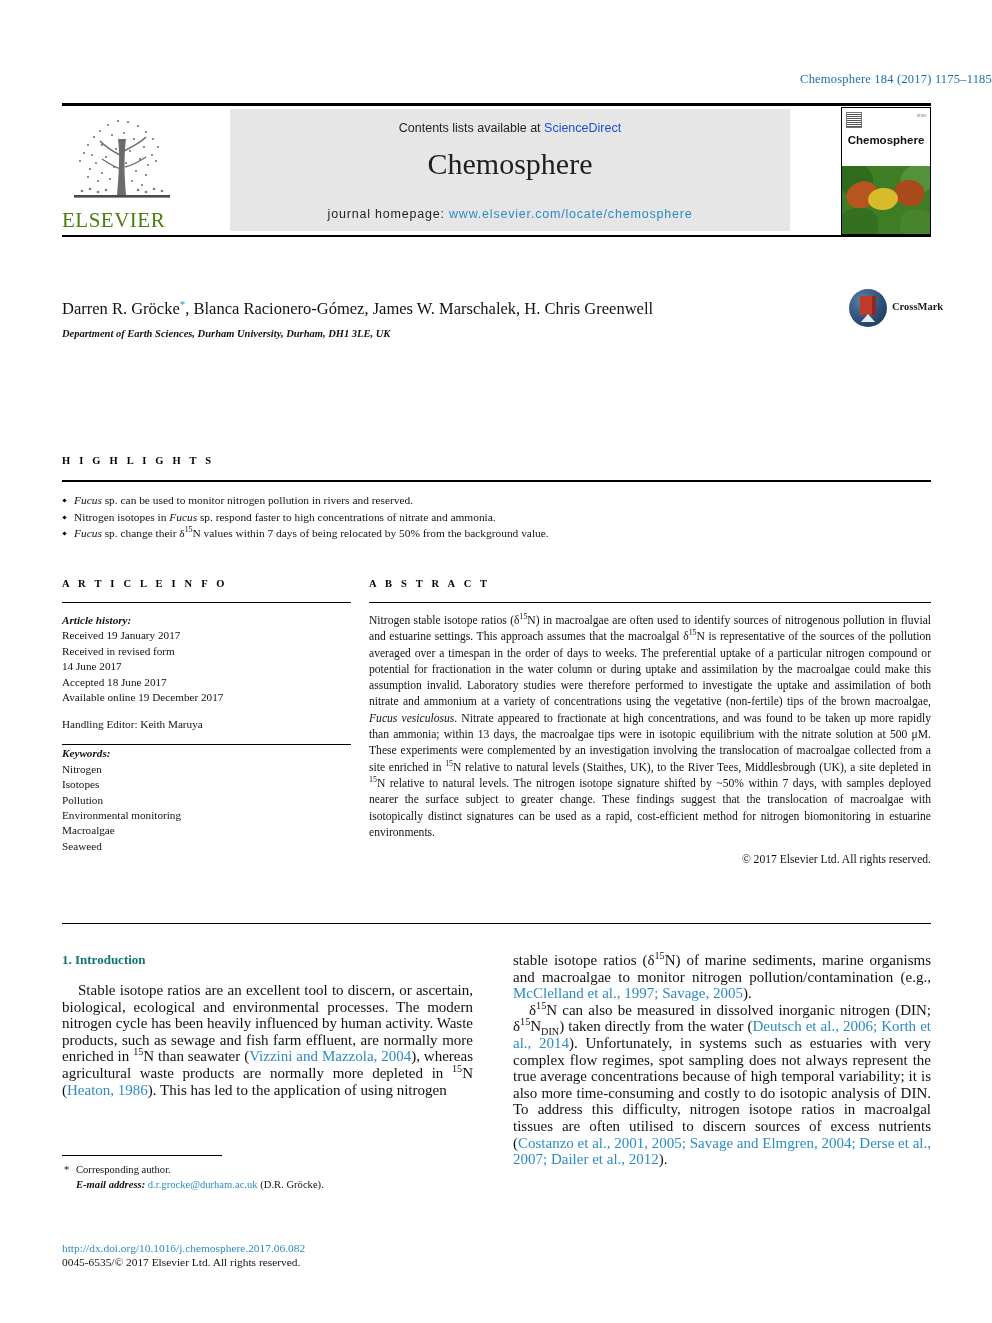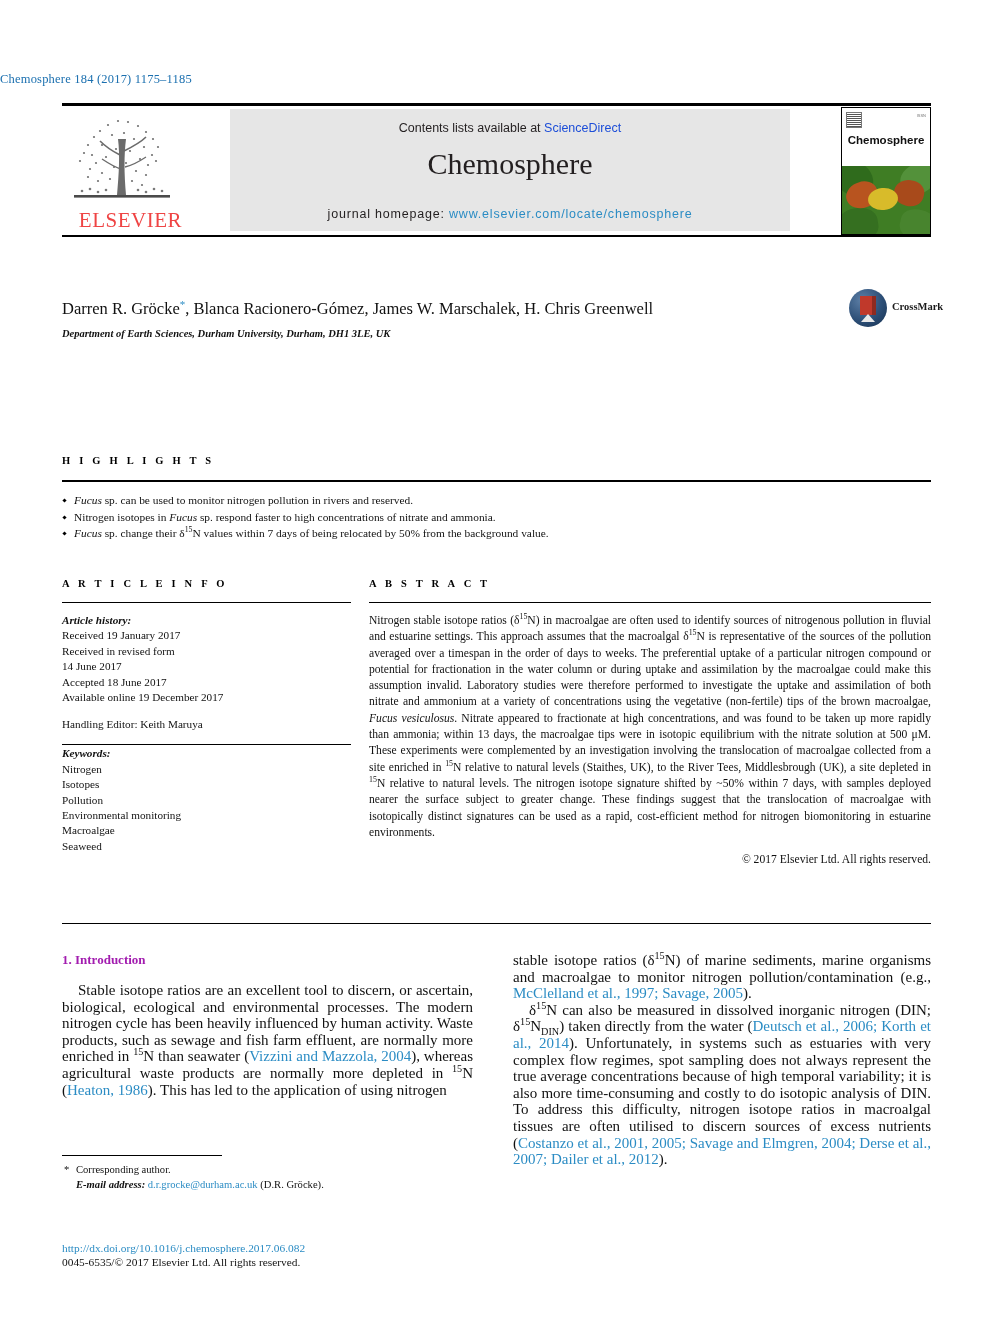--- a/index.html
+++ b/index.html
@@ -19,21 +19,21 @@
     position: absolute;
     left: 0; top: 0;
     width: 992px;
     height: 1323px;
   }
 
   
   .runhead {
     position: absolute;
     top: 72px; left: 0; width: 992px;
-    text-align: left;
+    text-align: right;
     font-family: "Liberation Serif", serif;
     font-size: 12.5px;
     color: #1a6faf;
     letter-spacing: .2px;
   }
 
   
   .masthead {
     position: absolute;
     left: 62px; top: 103px;
@@ -42,25 +42,25 @@
   .masthead .rule-top {
     position: absolute; left: 0; top: 0; width: 869px; height: 3px;
     background: #000;
   }
   .elsevier-logo {
     position: absolute; left: 0; top: 6px; width: 120px; height: 124px;
   }
   .tree-canvas { position: absolute; left: 6px; top: 2px; }
   .elsevier-word {
     position: absolute; left: 0; bottom: 0px; width: 120px;
-    text-align: right;
+    text-align: left;
     font-family: "Liberation Serif", serif;
     font-size: 21px;
     letter-spacing: .5px;
-    color: #ef4444;
+    color: #4d7c0f;
   }
   .contents-panel {
     position: absolute; left: 168px; top: 6px;
     width: 560px; height: 122px;
     background: #e6e6e6;
   }
   .contents-line {
     position: absolute; top: 12px; left: 0; width: 560px;
     text-align: center;
     font-family: "Liberation Sans", sans-serif;
@@ -272,21 +272,21 @@
     position: absolute; left: 62px; top: 923px; width: 869px; height: 1px;
     background: #000;
   }
   .col-left  { position: absolute; left: 62px;  top: 952px; width: 411px; }
   .col-right { position: absolute; left: 513px; top: 952px; width: 418px; }
 
   .h1 {
     font-family: "Liberation Serif", serif;
     font-weight: bold;
     font-size: 13px;
-    color: #a21caf;
+    color: #0f766e;
     margin-bottom: 14px;
   }
   .para {
     font-family: "Liberation Serif", serif;
     font-size: 15px;
     line-height: 16.6px;
     text-align: justify;
     color: #111;
     text-indent: 16px;
     margin: 0;

